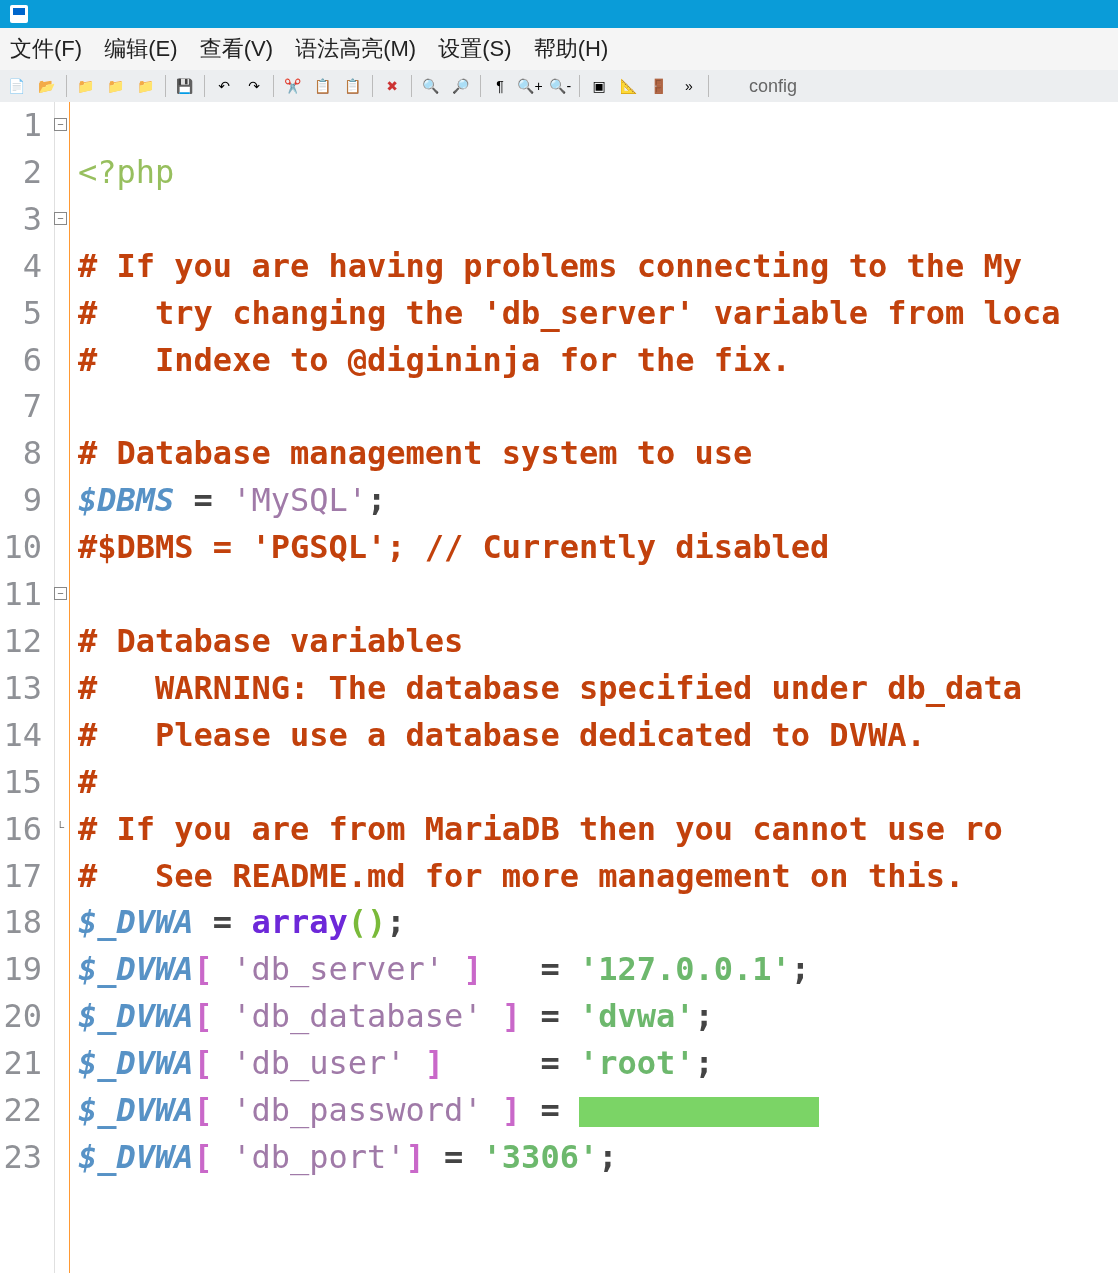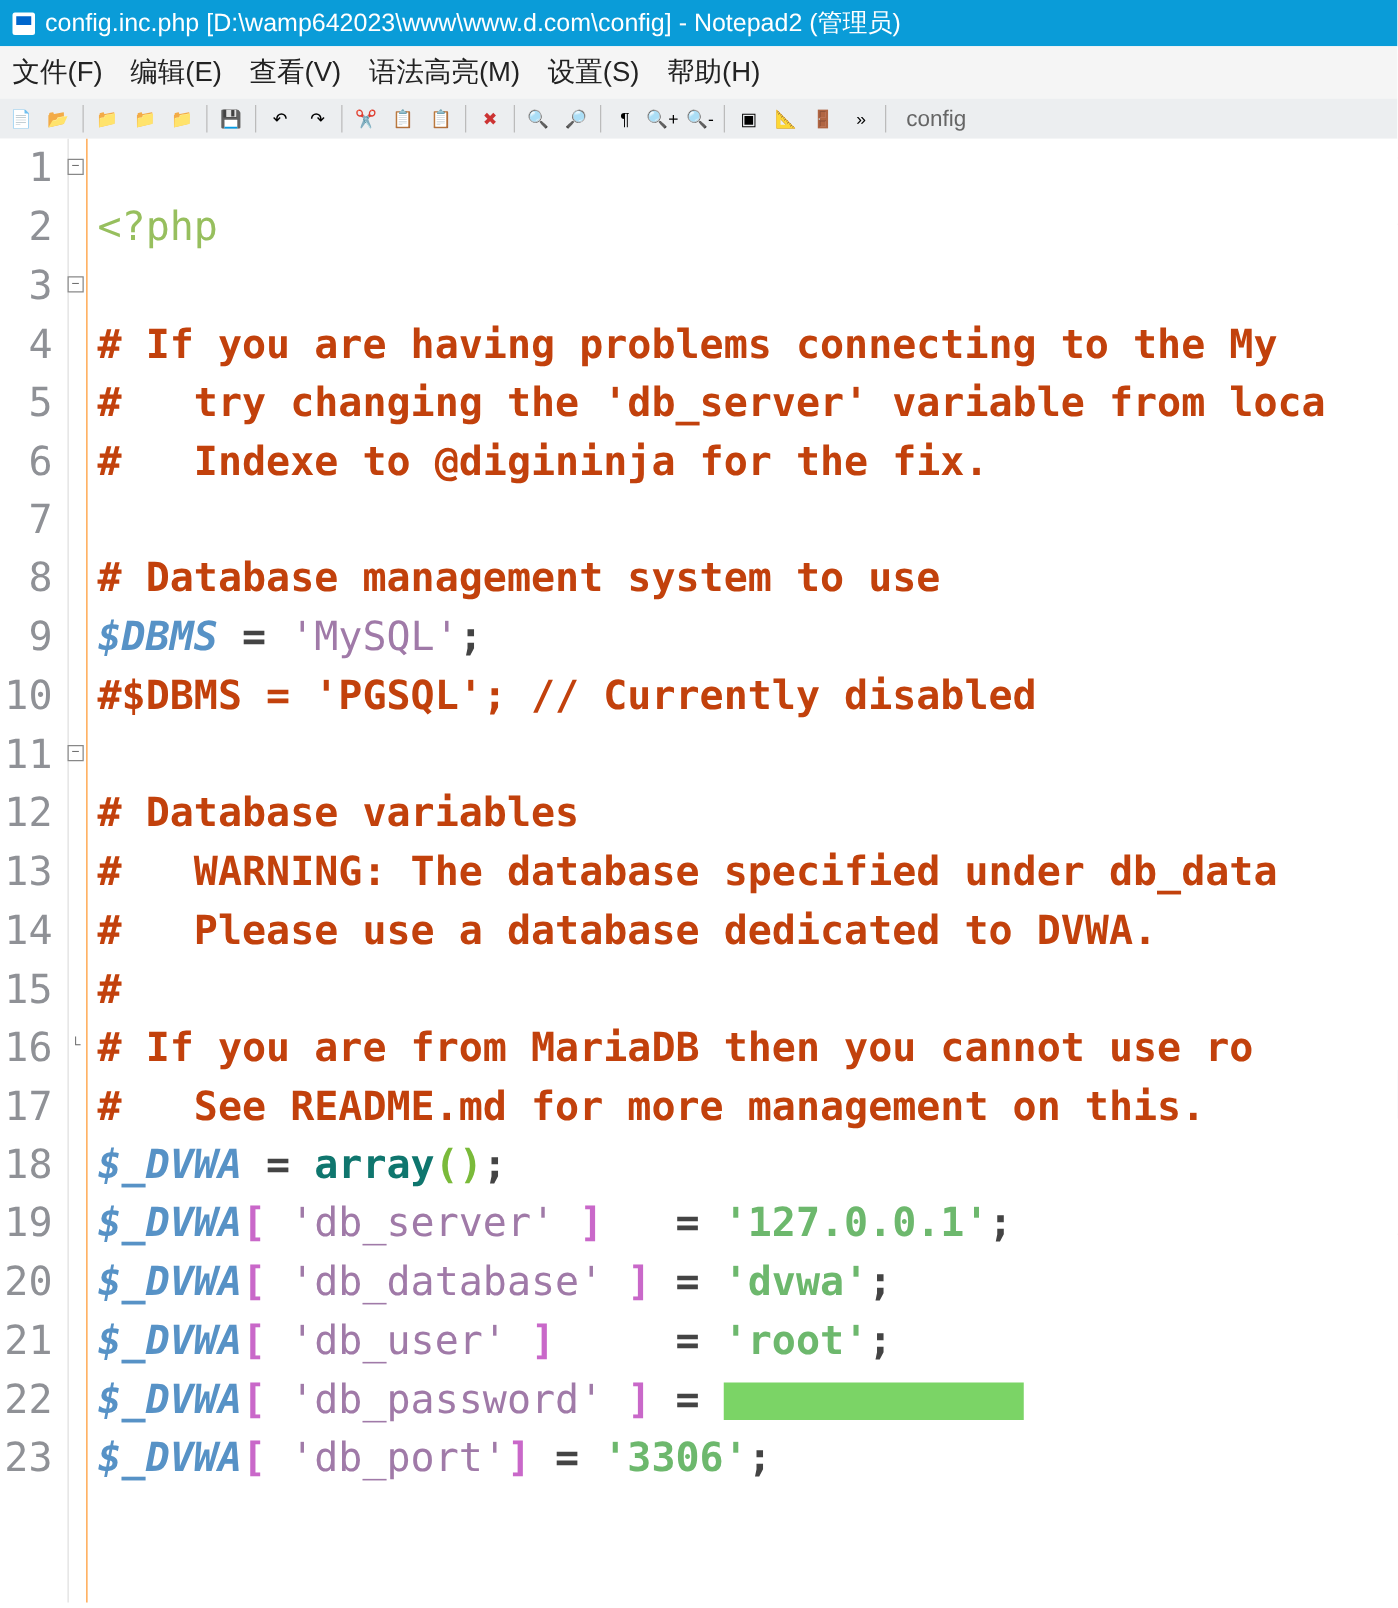--- a/index.html
+++ b/index.html
@@ -14,21 +14,21 @@
     .tb-sep { width: 1px; height: 22px; background: #bbb; margin: 0 4px; }
     .editor { display: flex; background: #fff; position: relative; height: calc(100% - 115px); }
     .gutter { width: 55px; background: #fff; text-align: right; padding-right: 12px; font-family: Consolas, monospace; font-size: 32px; color: #8f9196; line-height: 46.9px; border-right: 1px solid #e0e0e0; }
     .fold-col { width: 15px; position: relative; border-right: 1px solid #ff9933; }
     .fold-box { position: absolute; left: -1px; width: 13px; height: 13px; background: #fff; border: 1px solid #888; font-size: 11px; line-height: 11px; text-align: center; color: #666; }
     .code { font-family: Consolas, monospace; font-size: 32px; line-height: 46.9px; white-space: pre; padding-left: 8px; flex: 1; color: #444; overflow: hidden; }
     .c-str { color: #a07aa8; }
     .c-var { color: #5792c6; font-style: italic; font-weight: bold; }
     .c-cmt { color: #c2410c; font-weight: bold; }
     .c-op { color: #444; font-weight: bold; }
-    .c-kw { color: #0f766e; font-weight: bold; }
+    .c-kw { color: #6d28d9; font-weight: bold; }
     .c-brk { color: #c968c9; font-weight: bold; }
     .c-paren { color: #7aba3a; font-weight: bold; }
     .c-num { color: #6db86d; font-weight: bold; }
     .c-php { color: #97bf5e; font-weight: normal; }
 
     .bg-browser { position: absolute; top: 43px; left: 0; right: 0; height: 300px; opacity: 0.35; z-index: 0; }
     .bg-browser .tab-strip { background: #f3f3f3; height: 40px; display: flex; align-items: center; padding-left: 8px; }
     .bg-tab { background: #fff; border-radius: 8px 8px 0 0; padding: 6px 40px 6px 12px; font-size: 14px; color: #555; display: flex; align-items: center; margin-right: 4px; }
     .bg-browser .addrbar { background: #fff; height: 44px; border-bottom: 1px solid #ddd; }
     .bg-browser .bookmark { background: #fff; height: 40px; display: flex; align-items: center; padding-left: 65px; font-size: 16px; color: #666; }
@@ -51,28 +51,27 @@
     .exp-list { padding: 10px 0; }
     .exp-item { display: flex; align-items: center; padding: 8px 30px; font-size: 20px; }
     .exp-item.sel { background: rgba(190,215,240,0.6); }
     .exp-icon { width: 24px; height: 20px; margin-right: 12px; display: inline-flex; align-items: center; justify-content: center; }
     .exp-status { display: flex; padding: 12px 10px; font-size: 18px; color: #666; border-top: 1px solid #ddd; }
 
     .fg { position: relative; z-index: 5; }
     .censored { background: #7bd466; display: inline-block; width: 240px; height: 30px; vertical-align: middle; }
     .fav-c { width: 16px; height: 16px; background: #e0393a; color: #fff; font-size: 12px; font-weight: bold; border-radius: 2px; display: inline-flex; align-items: center; justify-content: center; margin-right: 6px; }
     .fav-bili { width: 18px; height: 14px; border: 1.5px solid #23ade5; border-radius: 3px; margin-right: 6px; position: relative; }
-    .tabfile { margin-left: 12px; font-size: 18px; color: #666; }
+    .tabfile { margin-left: 36px; font-size: 18px; color: #666; }
   </style>
 </head>
 <body>
 
 <div class="titlebar fg">
   <span class="titlebar-icon"></span>
-  <span>config.inc.php [D:\wamp642023\www\www.d.com\config] - Notepad2 (管理员)</span>
 </div>
 
 <div class="menubar fg">
   <span>文件(F)</span>
   <span>编辑(E)</span>
   <span>查看(V)</span>
   <span>语法高亮(M)</span>
   <span>设置(S)</span>
   <span>帮助(H)</span>
 </div>

